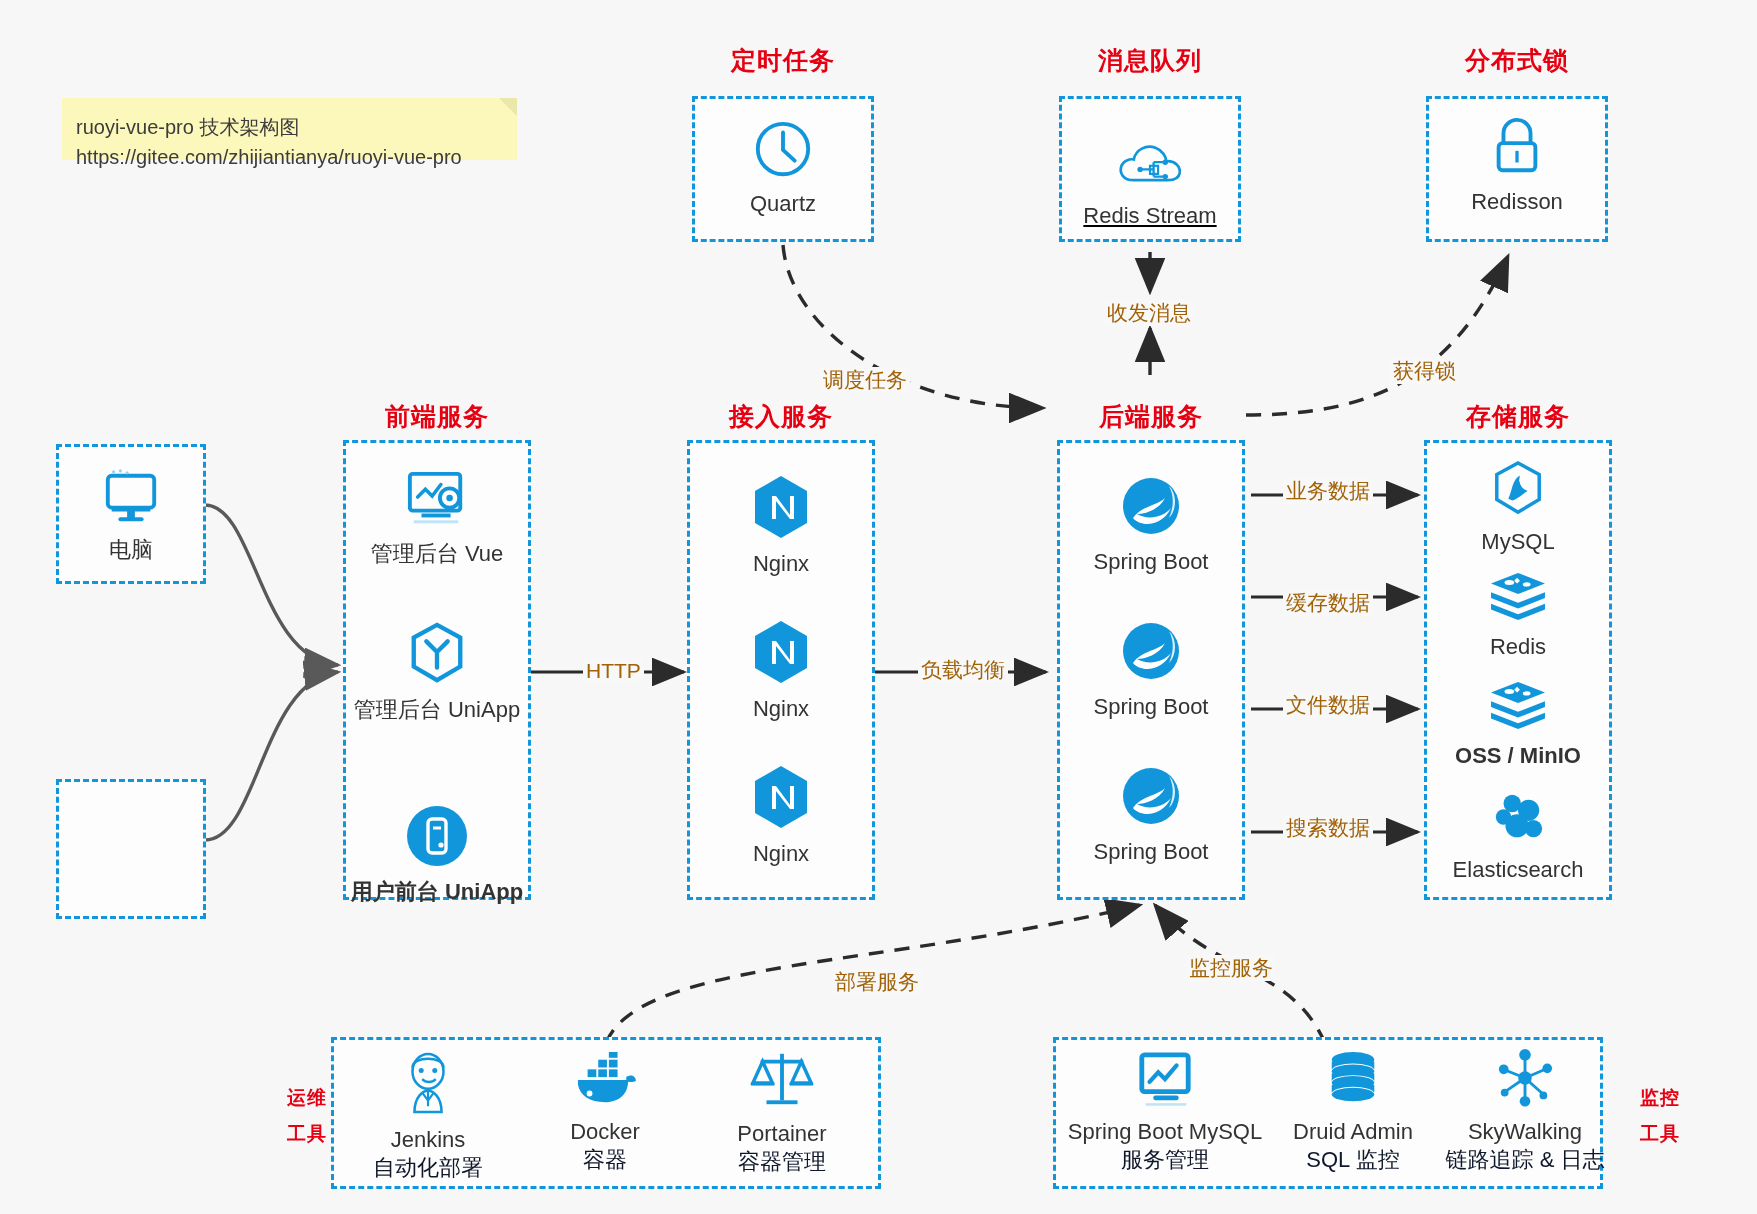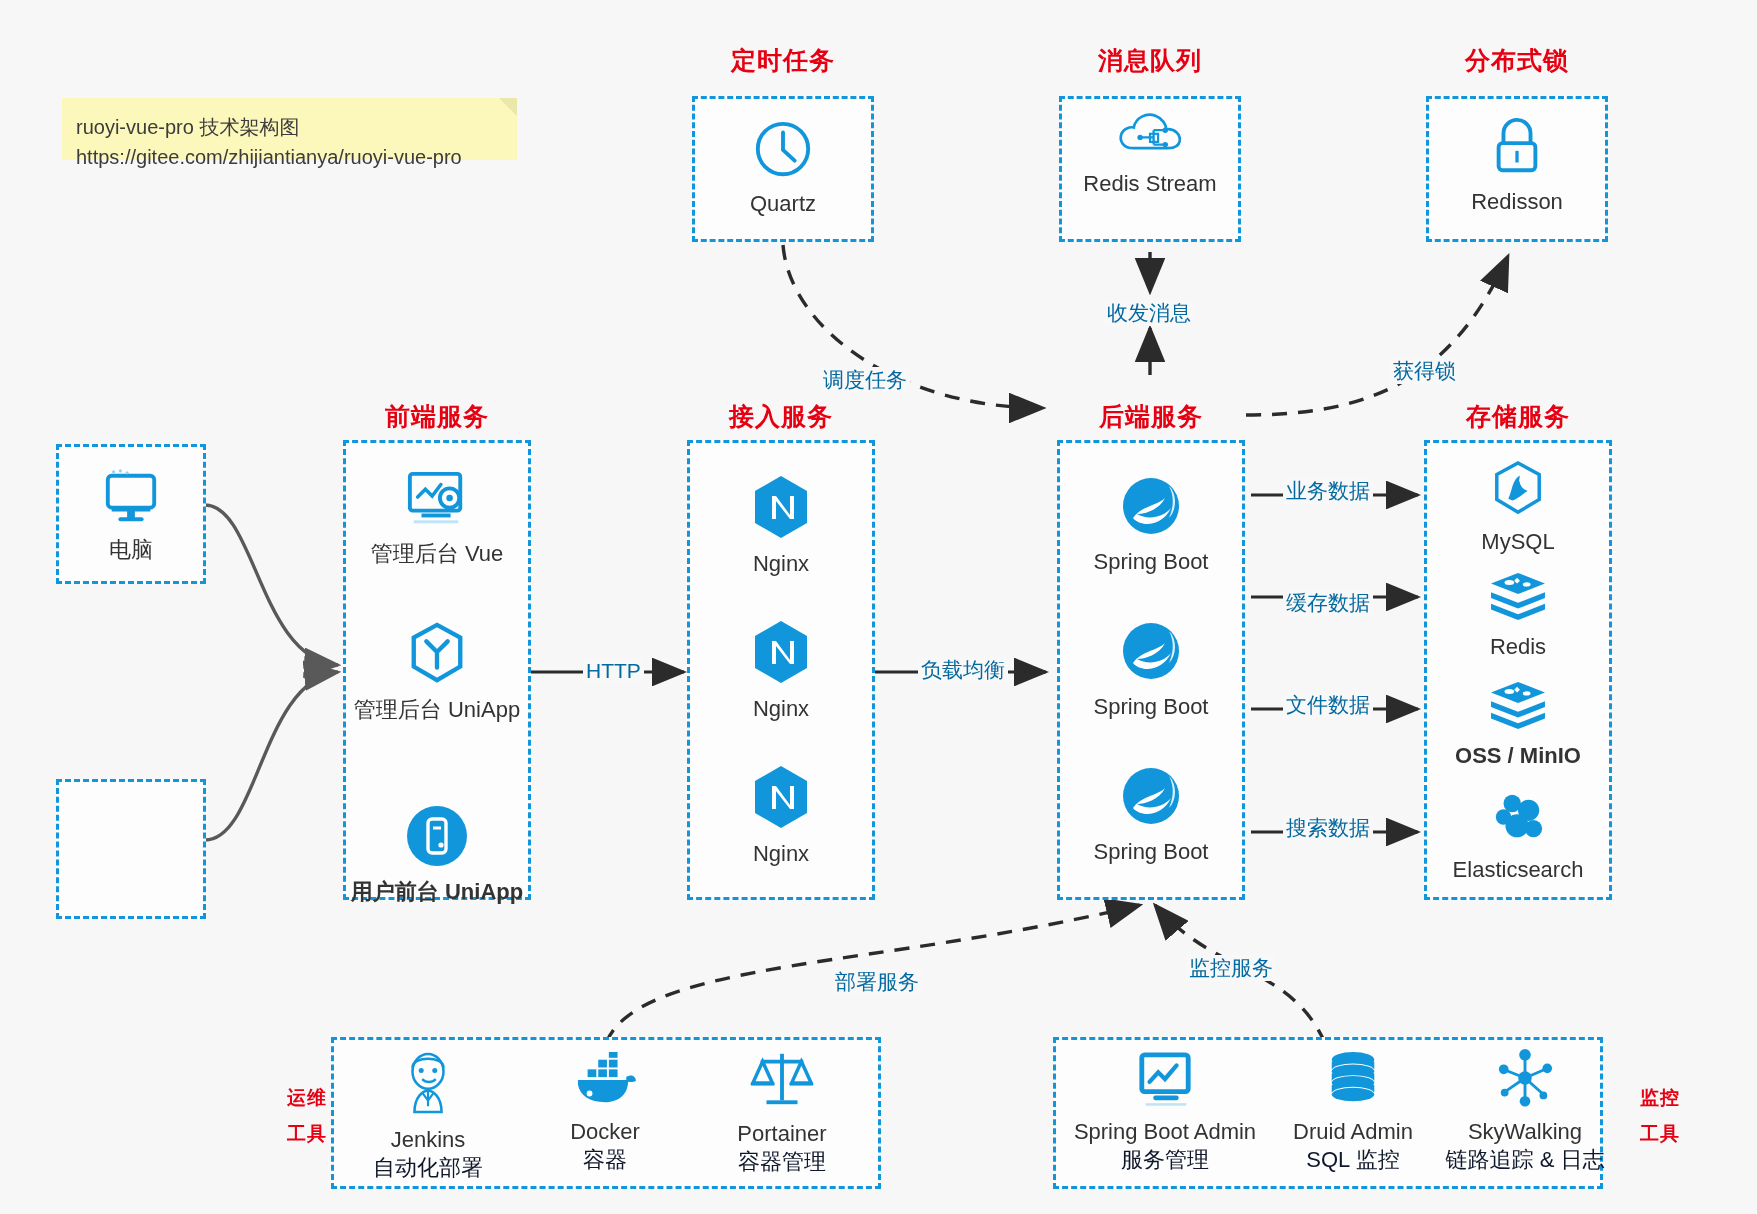--- a/index.html
+++ b/index.html
@@ -56,21 +56,21 @@
   .note .fold{
     position:absolute;right:0;top:0;width:0;height:0;
     border-top:18px solid #eae8a8;
     border-left:18px solid transparent;
   }
 
   
   .elabel{
     position:absolute;
     background:#f8f8f8;
-    color:#0369a1;
+    color:#a16207;
     font-size:21px;line-height:24px;
     padding:1px 3px;white-space:nowrap;
   }
 </style>
 </head>
 <body>
 
 <div id="canvas">
 
   <div class="note">
@@ -132,21 +132,21 @@
       <svg width="62" height="62" viewBox="0 0 64 64">
         <circle cx="32" cy="32" r="26" fill="none" stroke="#1296db" stroke-width="4"></circle>
         <path d="M32 15 L32 33 L44 44" fill="none" stroke="#1296db" stroke-width="4" stroke-linecap="round"></path>
       </svg>
     </span>
     <span class="lbl">Quartz</span>
   </div>
 
   <div class="cap" style="left:1057px;top:44px;width:186px;">消息队列</div>
   <div class="box" style="left:1059px;top:96px;width:182px;height:146px;"></div>
-  <div class="node" style="left:1059px;top:104px;width:182px;">
+  <div class="node" style="left:1059px;top:136px;width:182px;text-decoration:underline;">
     <span class="ico">
       <svg width="72" height="56" viewBox="0 0 80 60">
         <path d="M22 48 C10 48 6 40 8 33 C10 26 18 24 22 25 C24 14 36 8 46 12 C54 15 58 22 58 27 C68 26 74 33 73 40 C72 46 66 48 60 48 Z" fill="none" stroke="#1296db" stroke-width="3"></path>
         <path d="M30 36 L44 36 M44 28 L44 44 M44 28 L56 28 M44 44 L56 44" fill="none" stroke="#1296db" stroke-width="2.6"></path>
         <circle cx="29" cy="36" r="3" fill="#1296db"></circle>
         <circle cx="57" cy="28" r="3" fill="#1296db"></circle>
         <circle cx="57" cy="44" r="3" fill="#1296db"></circle>
         <rect x="40" y="32" width="9" height="9" fill="none" stroke="#1296db" stroke-width="2.4"></rect>
       </svg>
     </span>
@@ -412,21 +412,21 @@
 
   <div class="node" style="left:1060px;top:1050px;width:210px;">
     <span class="ico">
       <svg width="62" height="58" viewBox="0 0 64 60">
         <rect x="8" y="5" width="48" height="38" rx="3" fill="none" stroke="#1296db" stroke-width="5"></rect>
         <path d="M16 33 L25 23 L32 30 L44 16" fill="none" stroke="#1296db" stroke-width="4.4" stroke-linecap="round"></path>
         <rect x="20" y="47" width="26" height="5" rx="2" fill="#1296db"></rect>
         <rect x="12" y="55" width="42" height="2.6" fill="#bfe4fa"></rect>
       </svg>
     </span>
-    <span class="lbl">Spring Boot Admin</span>
+    <span class="lbl">Spring Boot MySQL</span>
     <span class="lbl2">服务管理</span>
   </div>
 
   <div class="node" style="left:1268px;top:1050px;width:170px;">
     <span class="ico">
       <svg width="58" height="58" viewBox="0 0 60 60">
         <ellipse cx="30" cy="10" rx="22" ry="8" fill="#1296db"></ellipse>
         <rect x="8" y="12" width="44" height="8" fill="#1296db"></rect>
         <ellipse cx="30" cy="21" rx="22" ry="7" fill="#ffffff"></ellipse>
         <ellipse cx="30" cy="22" rx="22" ry="7" fill="#1296db"></ellipse>

